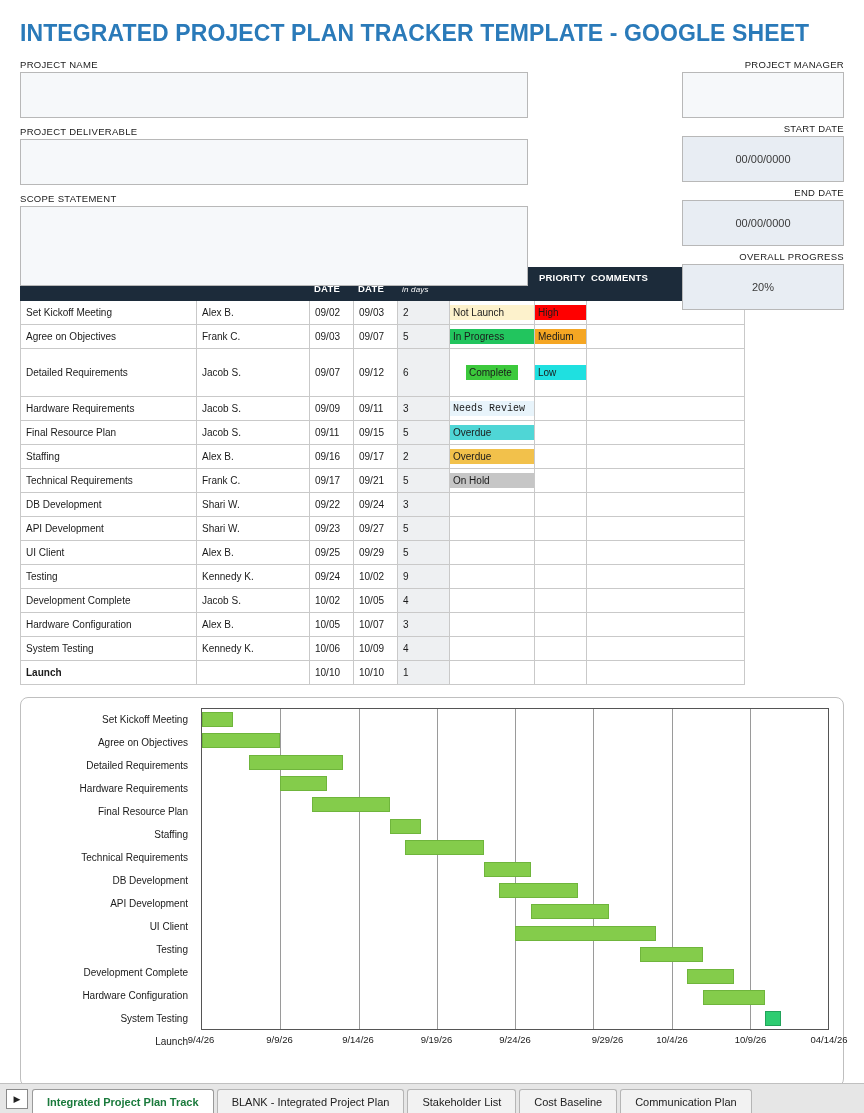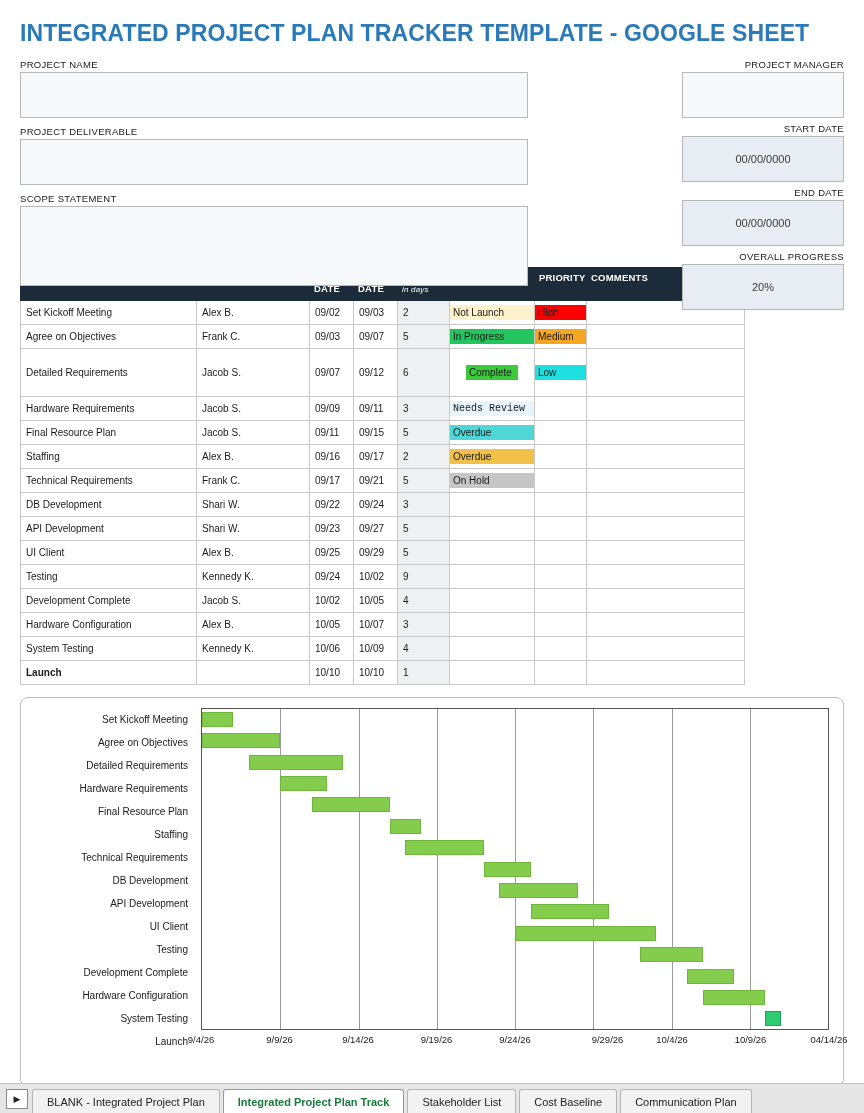--- a/index.html
+++ b/index.html
@@ -450,21 +450,21 @@
           <div class="xtick" style="left: 75%;">10/4/26</div>
           <div class="xtick" style="left: 87.5%;">10/9/26</div>
           <div class="xtick" style="left: 100%;">04/14/26</div>
         </div>
     </div>
   </div>
 
   <div class="tabbar">
     <div class="tab-arrow">▶</div>
     <div id="tabs" style="display:flex; align-items:flex-end;">
+        <div class="tab active">Integrated Project Plan Track</div>
         <div class="tab">BLANK - Integrated Project Plan</div>
-        <div class="tab active">Integrated Project Plan Track</div>
         <div class="tab">Stakeholder List</div>
         <div class="tab">Cost Baseline</div>
         <div class="tab">Communication Plan</div>
       </div>
   </div>
 
 </div>
 
 </body></html>

